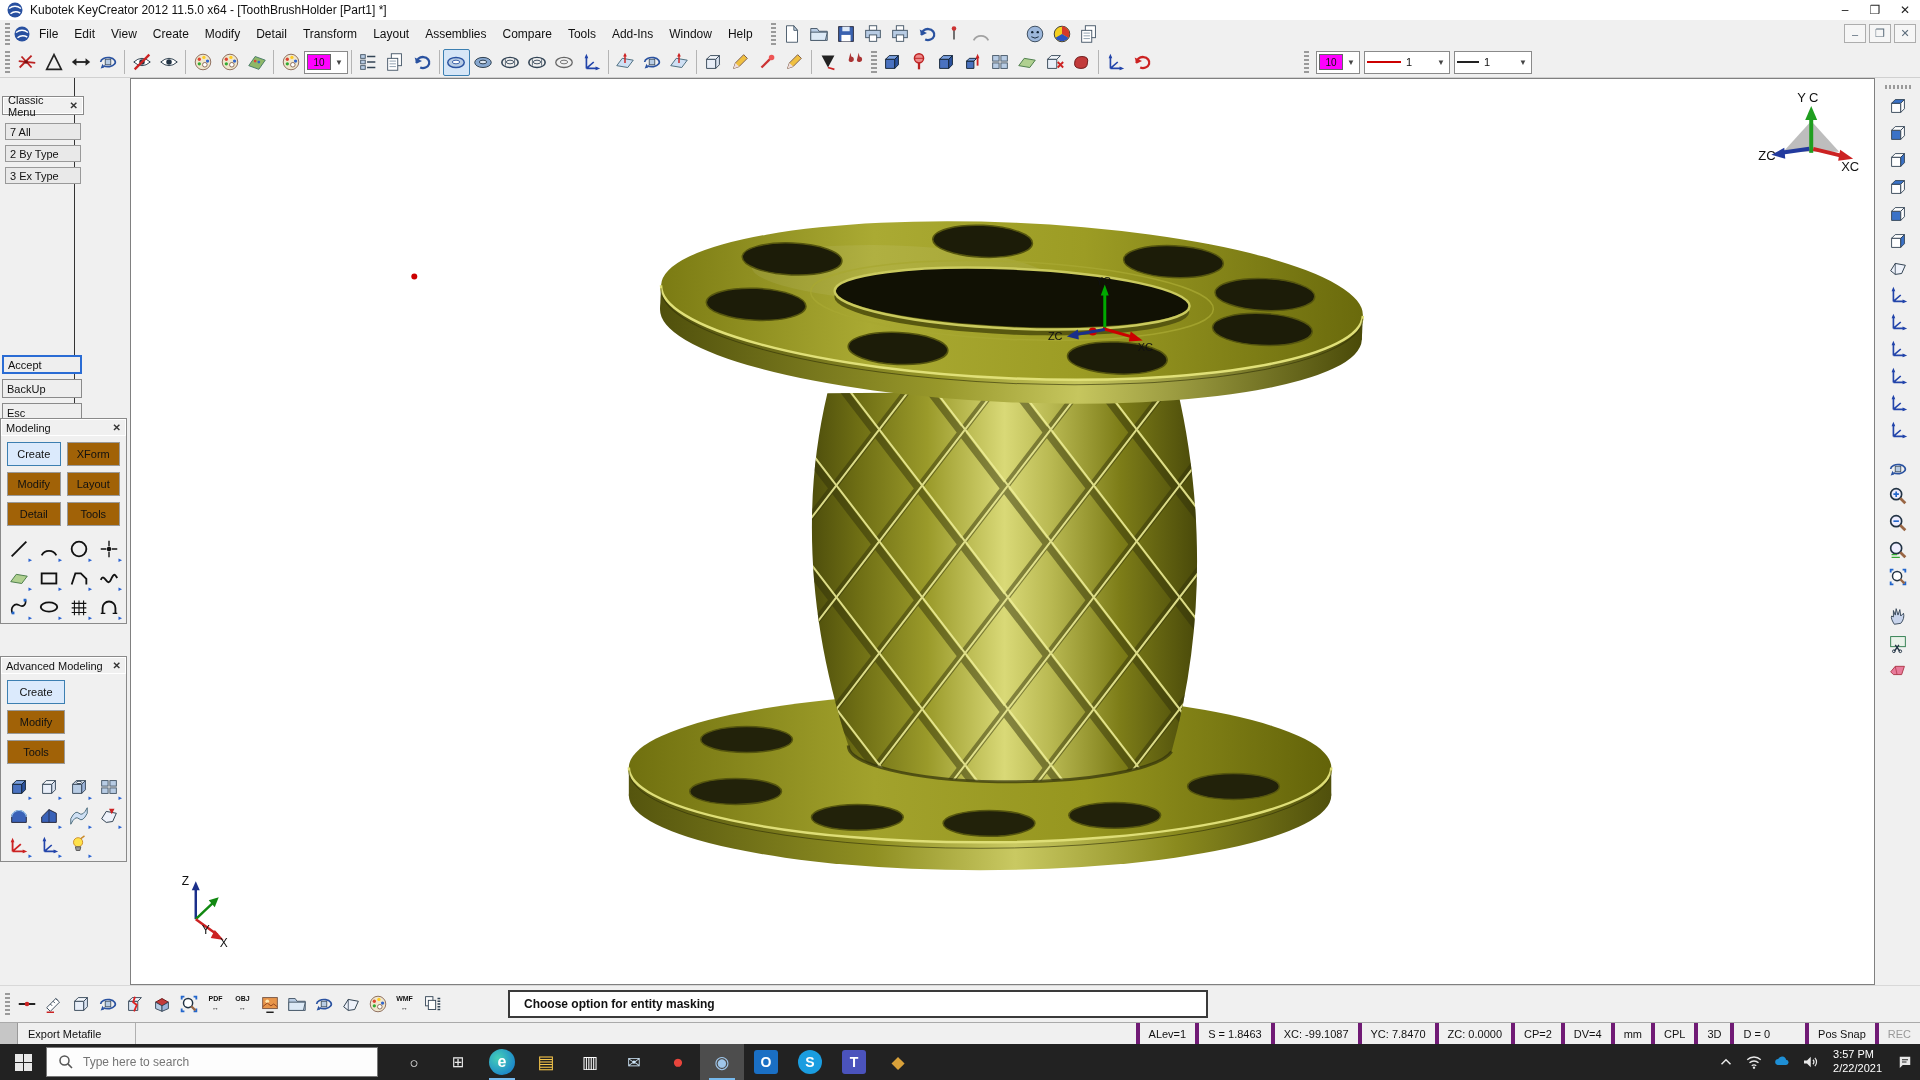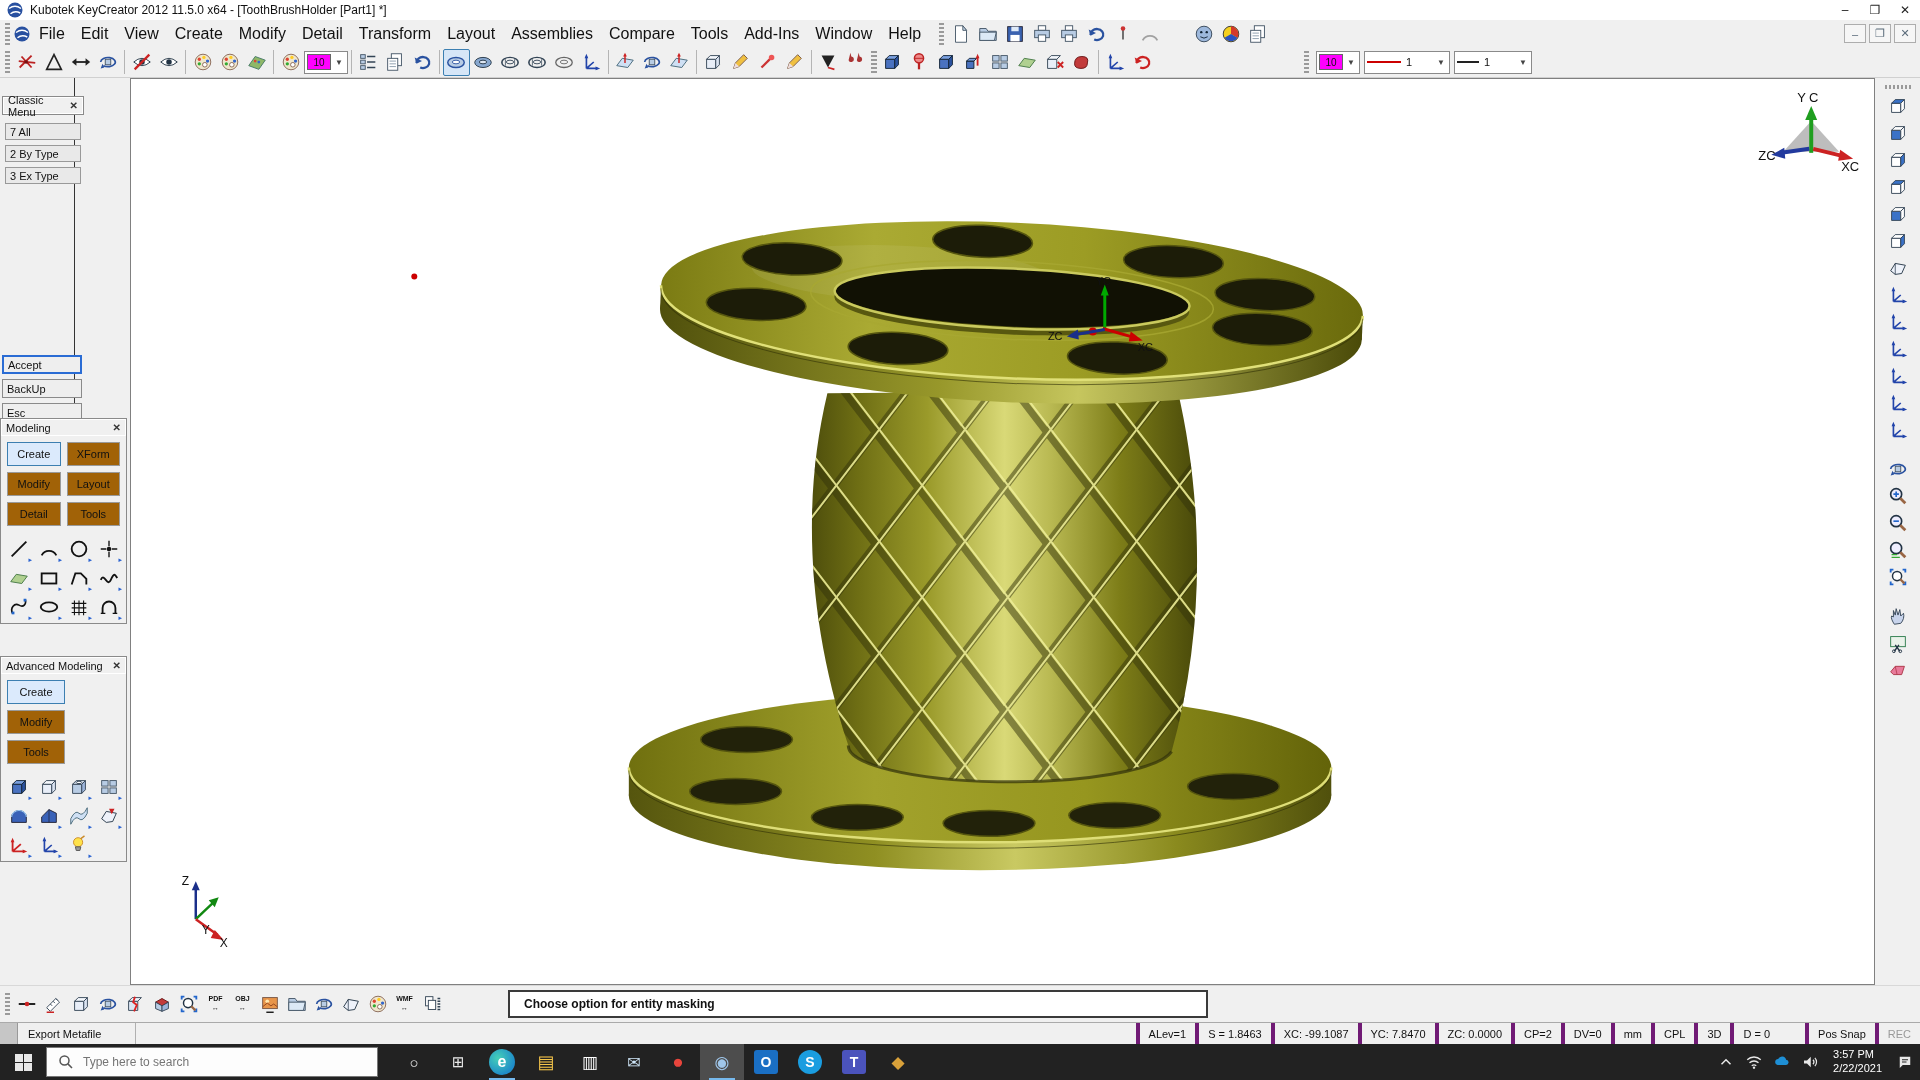--- a/index.html
+++ b/index.html
@@ -6,21 +6,21 @@
   html,body{width:1920px;height:1080px;overflow:hidden;background:#f0f0f0;}
   
   .titlebar{height:20px;background:#ffffff;display:flex;align-items:center;padding-left:6px;font-size:12px;color:#111;}
   .titlebar .ttl{margin-left:6px;}
   .winbtns{margin-left:auto;display:flex;}
   .winbtn{width:30px;height:20px;display:flex;align-items:center;justify-content:center;font-size:12px;color:#222;}
   
   .menubar{height:27px;background:#f0f0f0;display:flex;align-items:center;padding-left:2px;}
   .grip{width:5px;height:22px;margin:0 3px;background:repeating-linear-gradient(#9a9a9a 0 2px,#f0f0f0 2px 4px);}
   .gripH{height:4px;width:26px;margin:3px 0;background:repeating-linear-gradient(90deg,#9a9a9a 0 2px,#f0f0f0 2px 4px);}
-  .mi{padding:4px 8px;font-size:16px;color:#111;}
+  .mi{padding:4px 8px;font-size:12px;color:#111;}
   .mdibtns{margin-left:auto;display:flex;gap:3px;margin-right:4px;}
   .mdibtn{width:22px;height:19px;border:1px solid #adadad;background:#f6f6f6;color:#5a6b7a;font-size:11px;display:flex;align-items:center;justify-content:center;}
   
   .toolbar2{height:31px;background:#f0f0f0;display:flex;align-items:center;padding-left:2px;border-bottom:1px solid #d0d0d0;}
   .tbtn{width:27px;height:27px;display:flex;align-items:center;justify-content:center;position:relative;border:1px solid transparent;flex:0 0 auto;}
   .tbtn[data-state="selected"]{border:1px solid #3c7fb1;background:#d6e6f7;border-radius:2px;}
   .tbtn[data-state="disabled"]{opacity:.35;}
   .tbtn[data-state="sep"]{width:7px;background:linear-gradient(to right,transparent 3px,#b4b4b4 3px,#b4b4b4 4px,transparent 4px);border:none;height:24px;}
   .tbtn[data-state="grip"]{width:6px;border:none;background:repeating-linear-gradient(#9a9a9a 0 2px,#f0f0f0 2px 4px);height:22px;margin:0 2px;}
   .ic{width:22px;height:22px;}
@@ -1457,21 +1457,21 @@
   <span class="sqr"></span>
   <span class="sleft">Export Metafile</span>
   <div class="sfields">
 
   <span class="scell">ALev=1</span>
       <span class="scell">S = 1.8463</span>
       <span class="scell">XC: -99.1087</span>
       <span class="scell">YC: 7.8470</span>
       <span class="scell">ZC: 0.0000</span>
       <span class="scell">CP=2</span>
-      <span class="scell">DV=0</span>
+      <span class="scell">DV=4</span>
       <span class="scell">mm</span>
       <span class="scell">CPL</span>
       <span class="scell">3D</span>
       <span class="scell">D = 0</span>
       <span class="scell" data-state="wide">Pos Snap</span>
       <span class="scell" data-state="dim">REC</span>
     </div>
 </div>
 
 <div class="taskbar">

